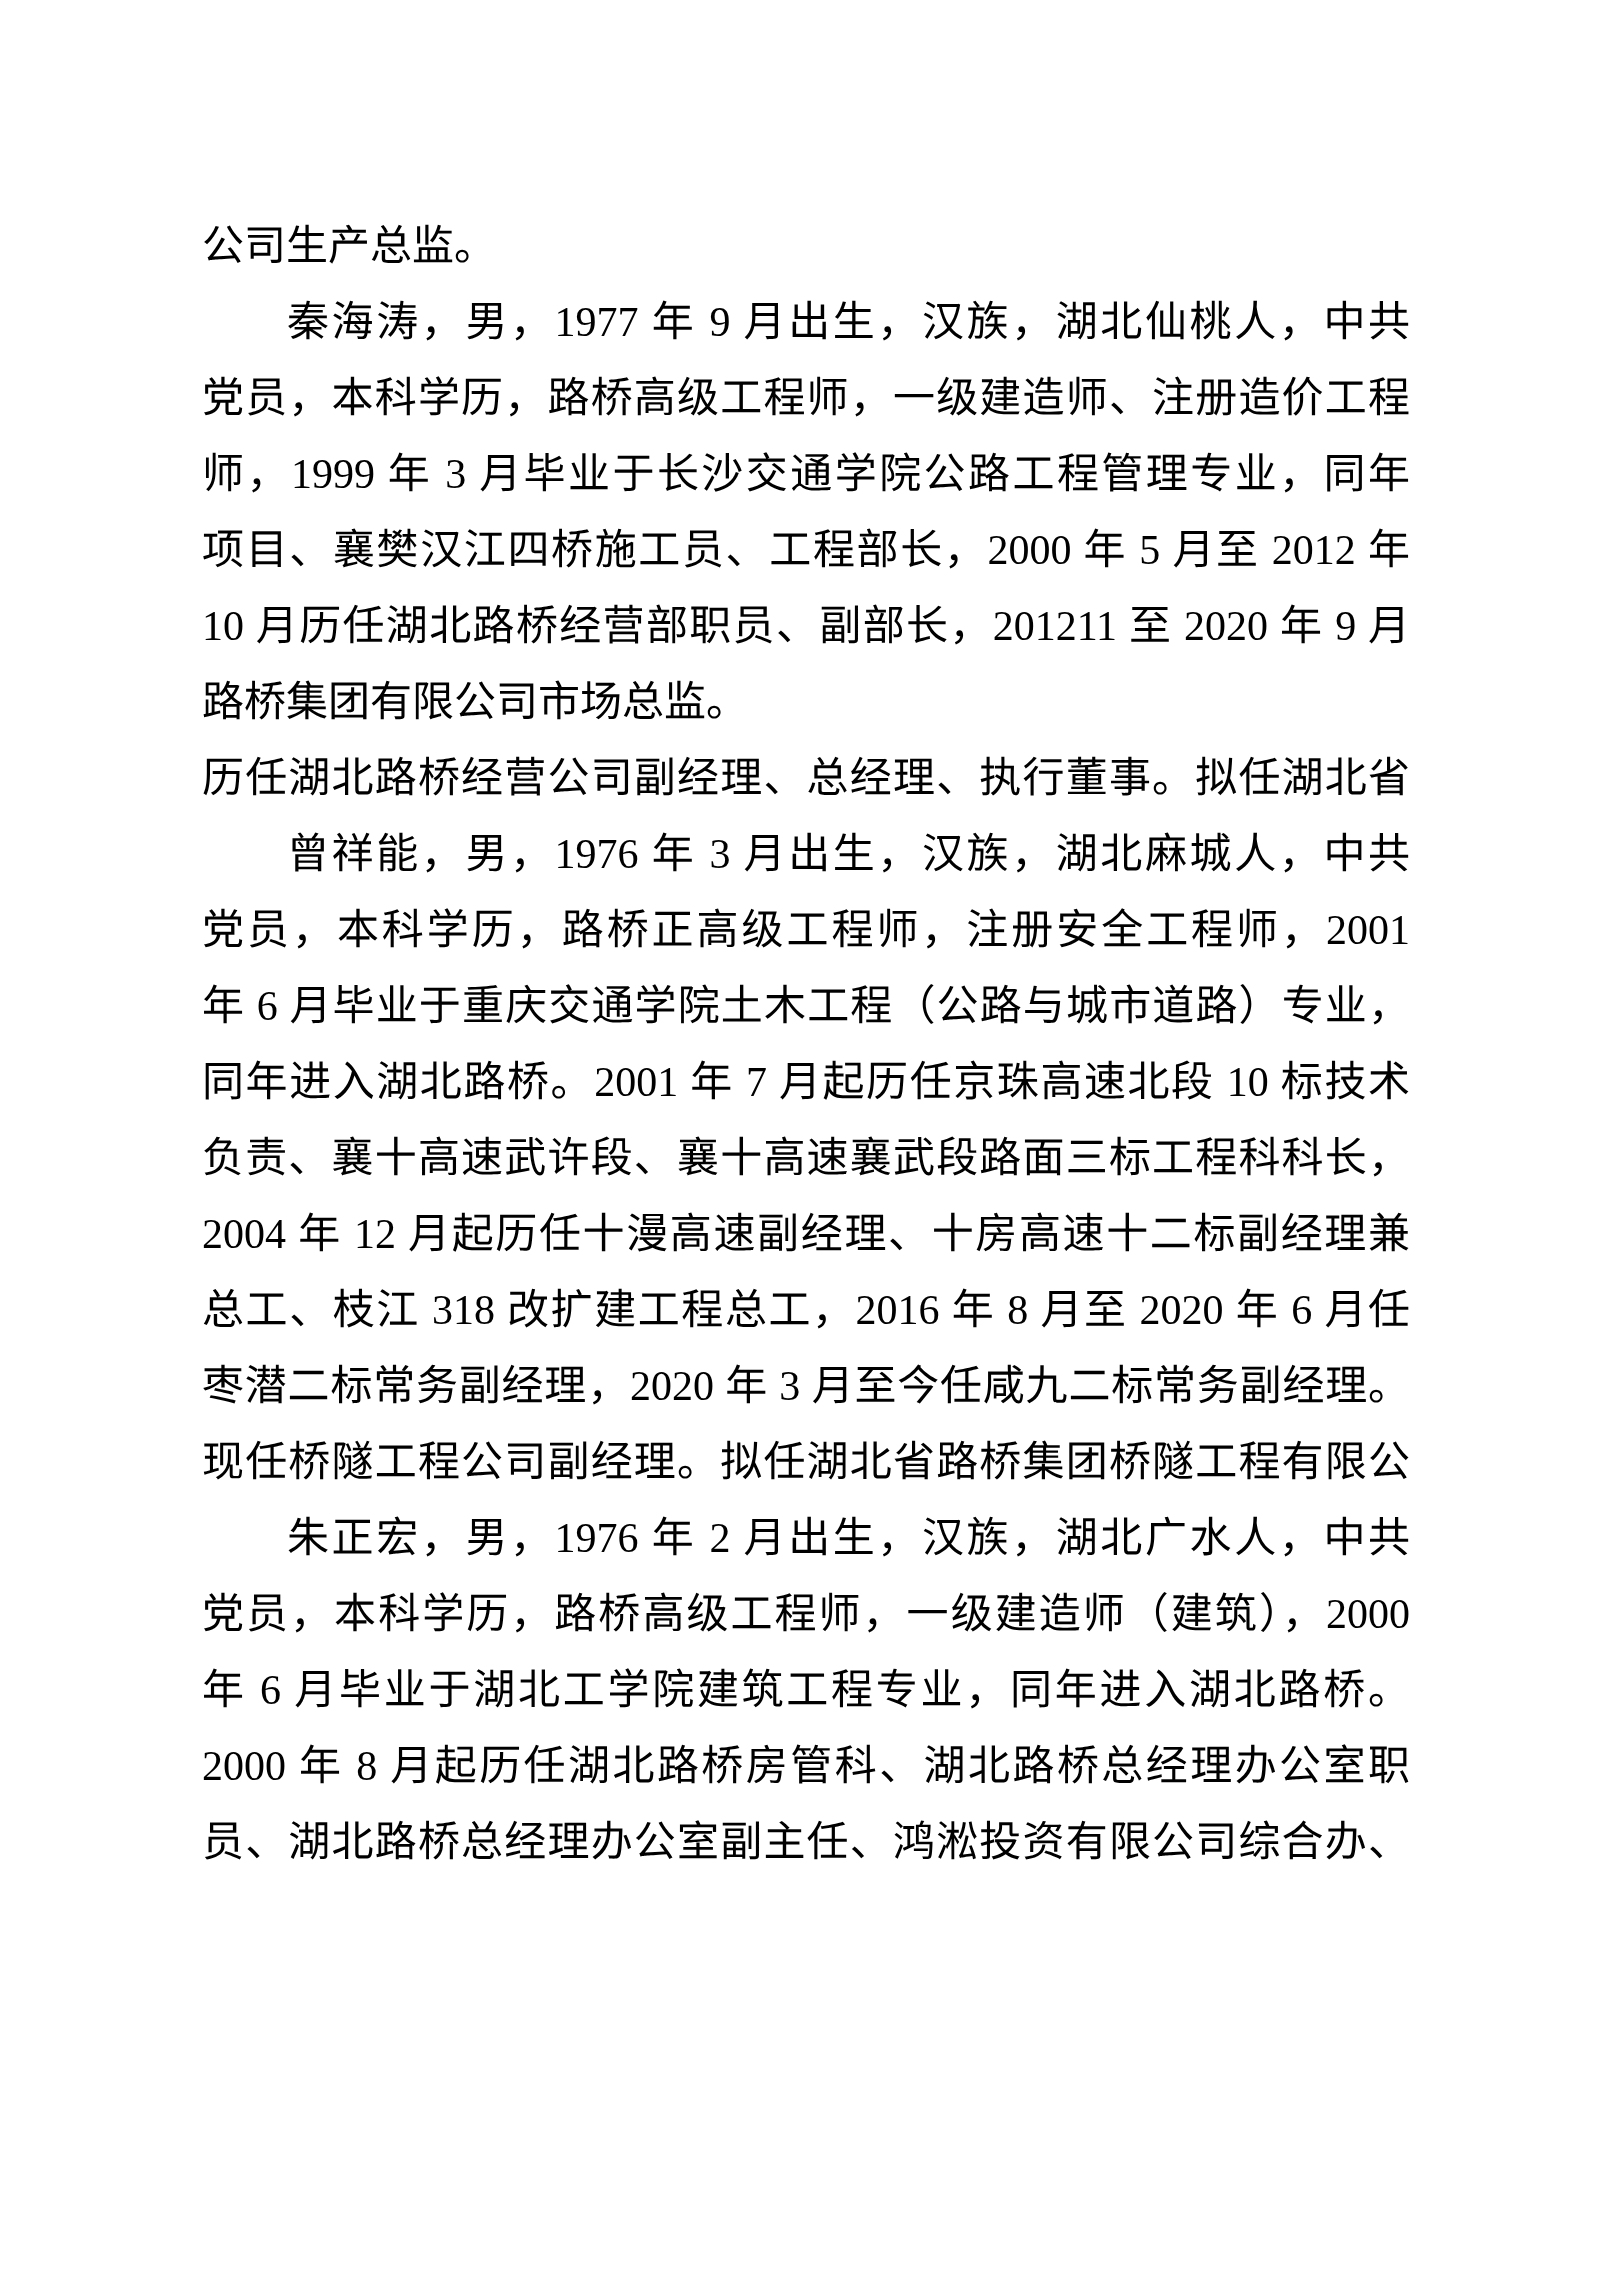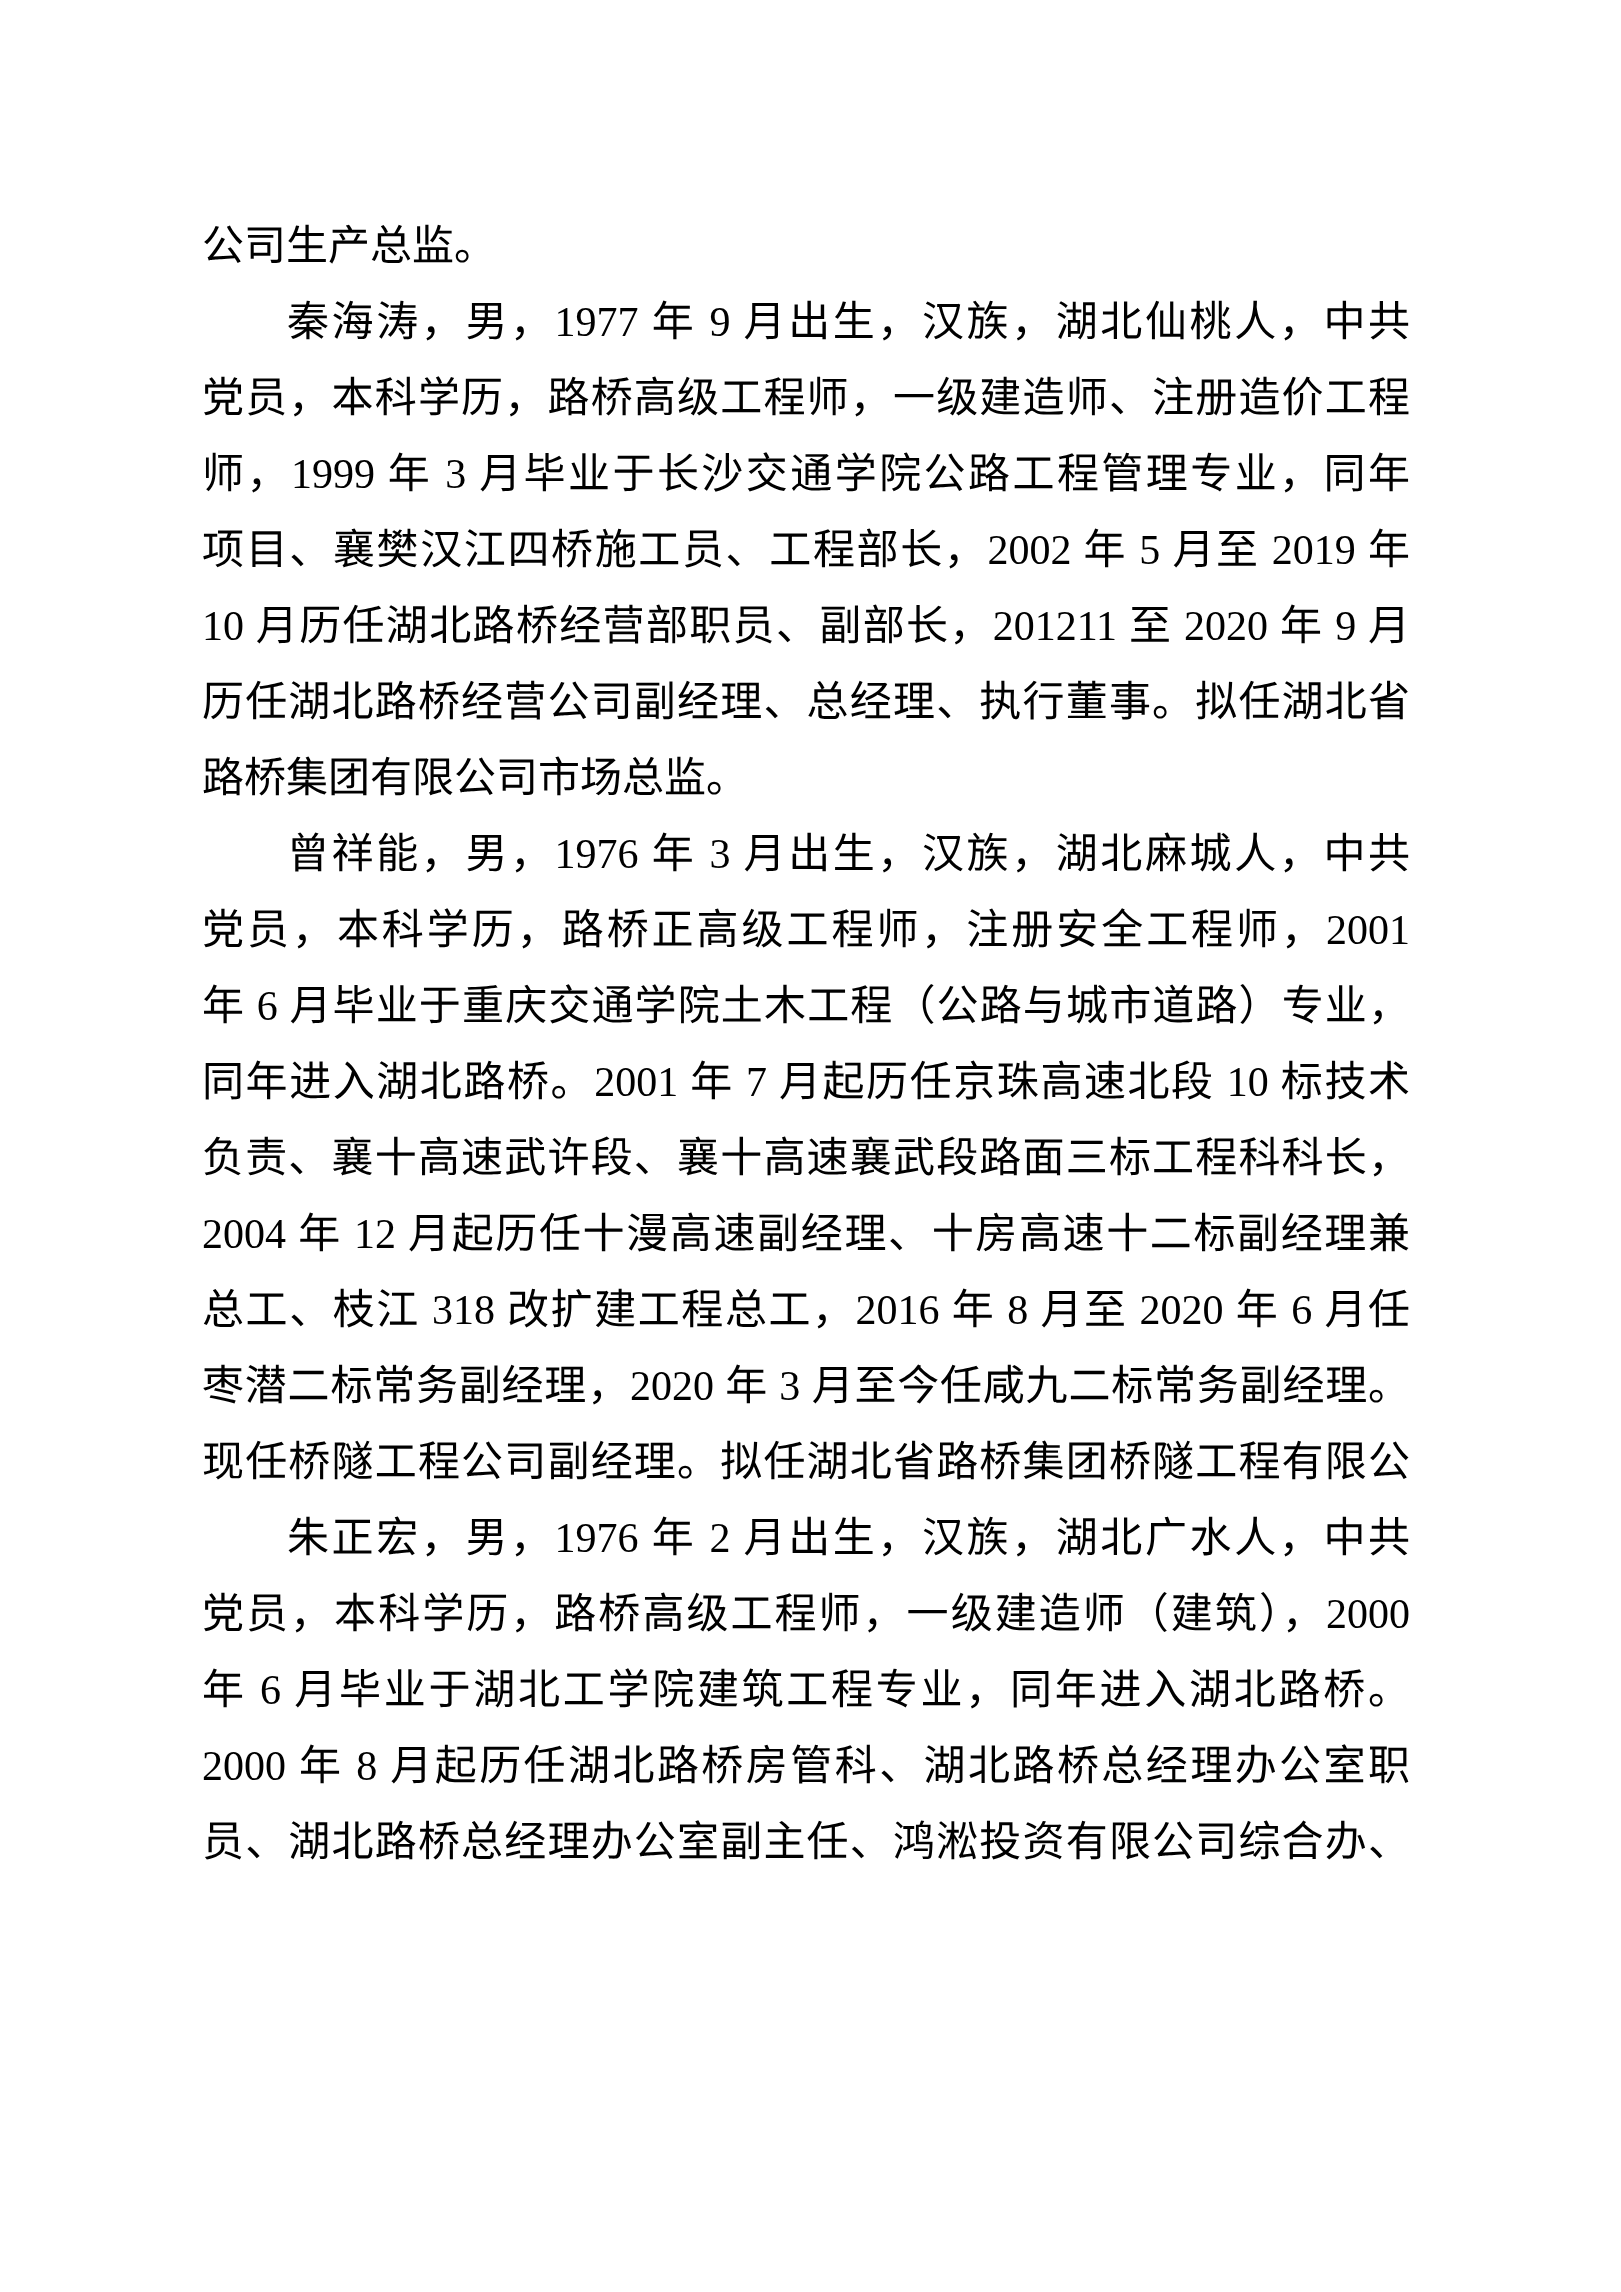--- a/index.html
+++ b/index.html
@@ -42,24 +42,24 @@
 </style>
 </head>
 <body>
 
 <div class="page">
   <div class="text-block">
     <div class="line end">公司生产总监。</div>
     <div class="line indent">秦海涛，男，1977 年 9 月出生，汉族，湖北仙桃人，中共</div>
     <div class="line">党员，本科学历，路桥高级工程师，一级建造师、注册造价工程</div>
     <div class="line">师，1999 年 3 月毕业于长沙交通学院公路工程管理专业，同年</div>
-    <div class="line">项目、襄樊汉江四桥施工员、工程部长，2002 年 5 月至 2019 年</div>
+    <div class="line">项目、襄樊汉江四桥施工员、工程部长，2000 年 5 月至 2012 年</div>
     <div class="line">10 月历任湖北路桥经营部职员、副部长，201211 至 2020 年 9 月</div>
+    <div class="line end">路桥集团有限公司市场总监。</div>
     <div class="line">历任湖北路桥经营公司副经理、总经理、执行董事。拟任湖北省</div>
-    <div class="line end">路桥集团有限公司市场总监。</div>
     <div class="line indent">曾祥能，男，1976 年 3 月出生，汉族，湖北麻城人，中共</div>
     <div class="line">党员，本科学历，路桥正高级工程师，注册安全工程师，2001</div>
     <div class="line">年 6 月毕业于重庆交通学院土木工程（公路与城市道路）专业，</div>
     <div class="line">同年进入湖北路桥。2001 年 7 月起历任京珠高速北段 10 标技术</div>
     <div class="line">负责、襄十高速武许段、襄十高速襄武段路面三标工程科科长，</div>
     <div class="line">2004 年 12 月起历任十漫高速副经理、十房高速十二标副经理兼</div>
     <div class="line">总工、枝江 318 改扩建工程总工，2016 年 8 月至 2020 年 6 月任</div>
     <div class="line">枣潜二标常务副经理，2020 年 3 月至今任咸九二标常务副经理。</div>
     <div class="line">现任桥隧工程公司副经理。拟任湖北省路桥集团桥隧工程有限公</div>
     <div class="line indent">朱正宏，男，1976 年 2 月出生，汉族，湖北广水人，中共</div>

